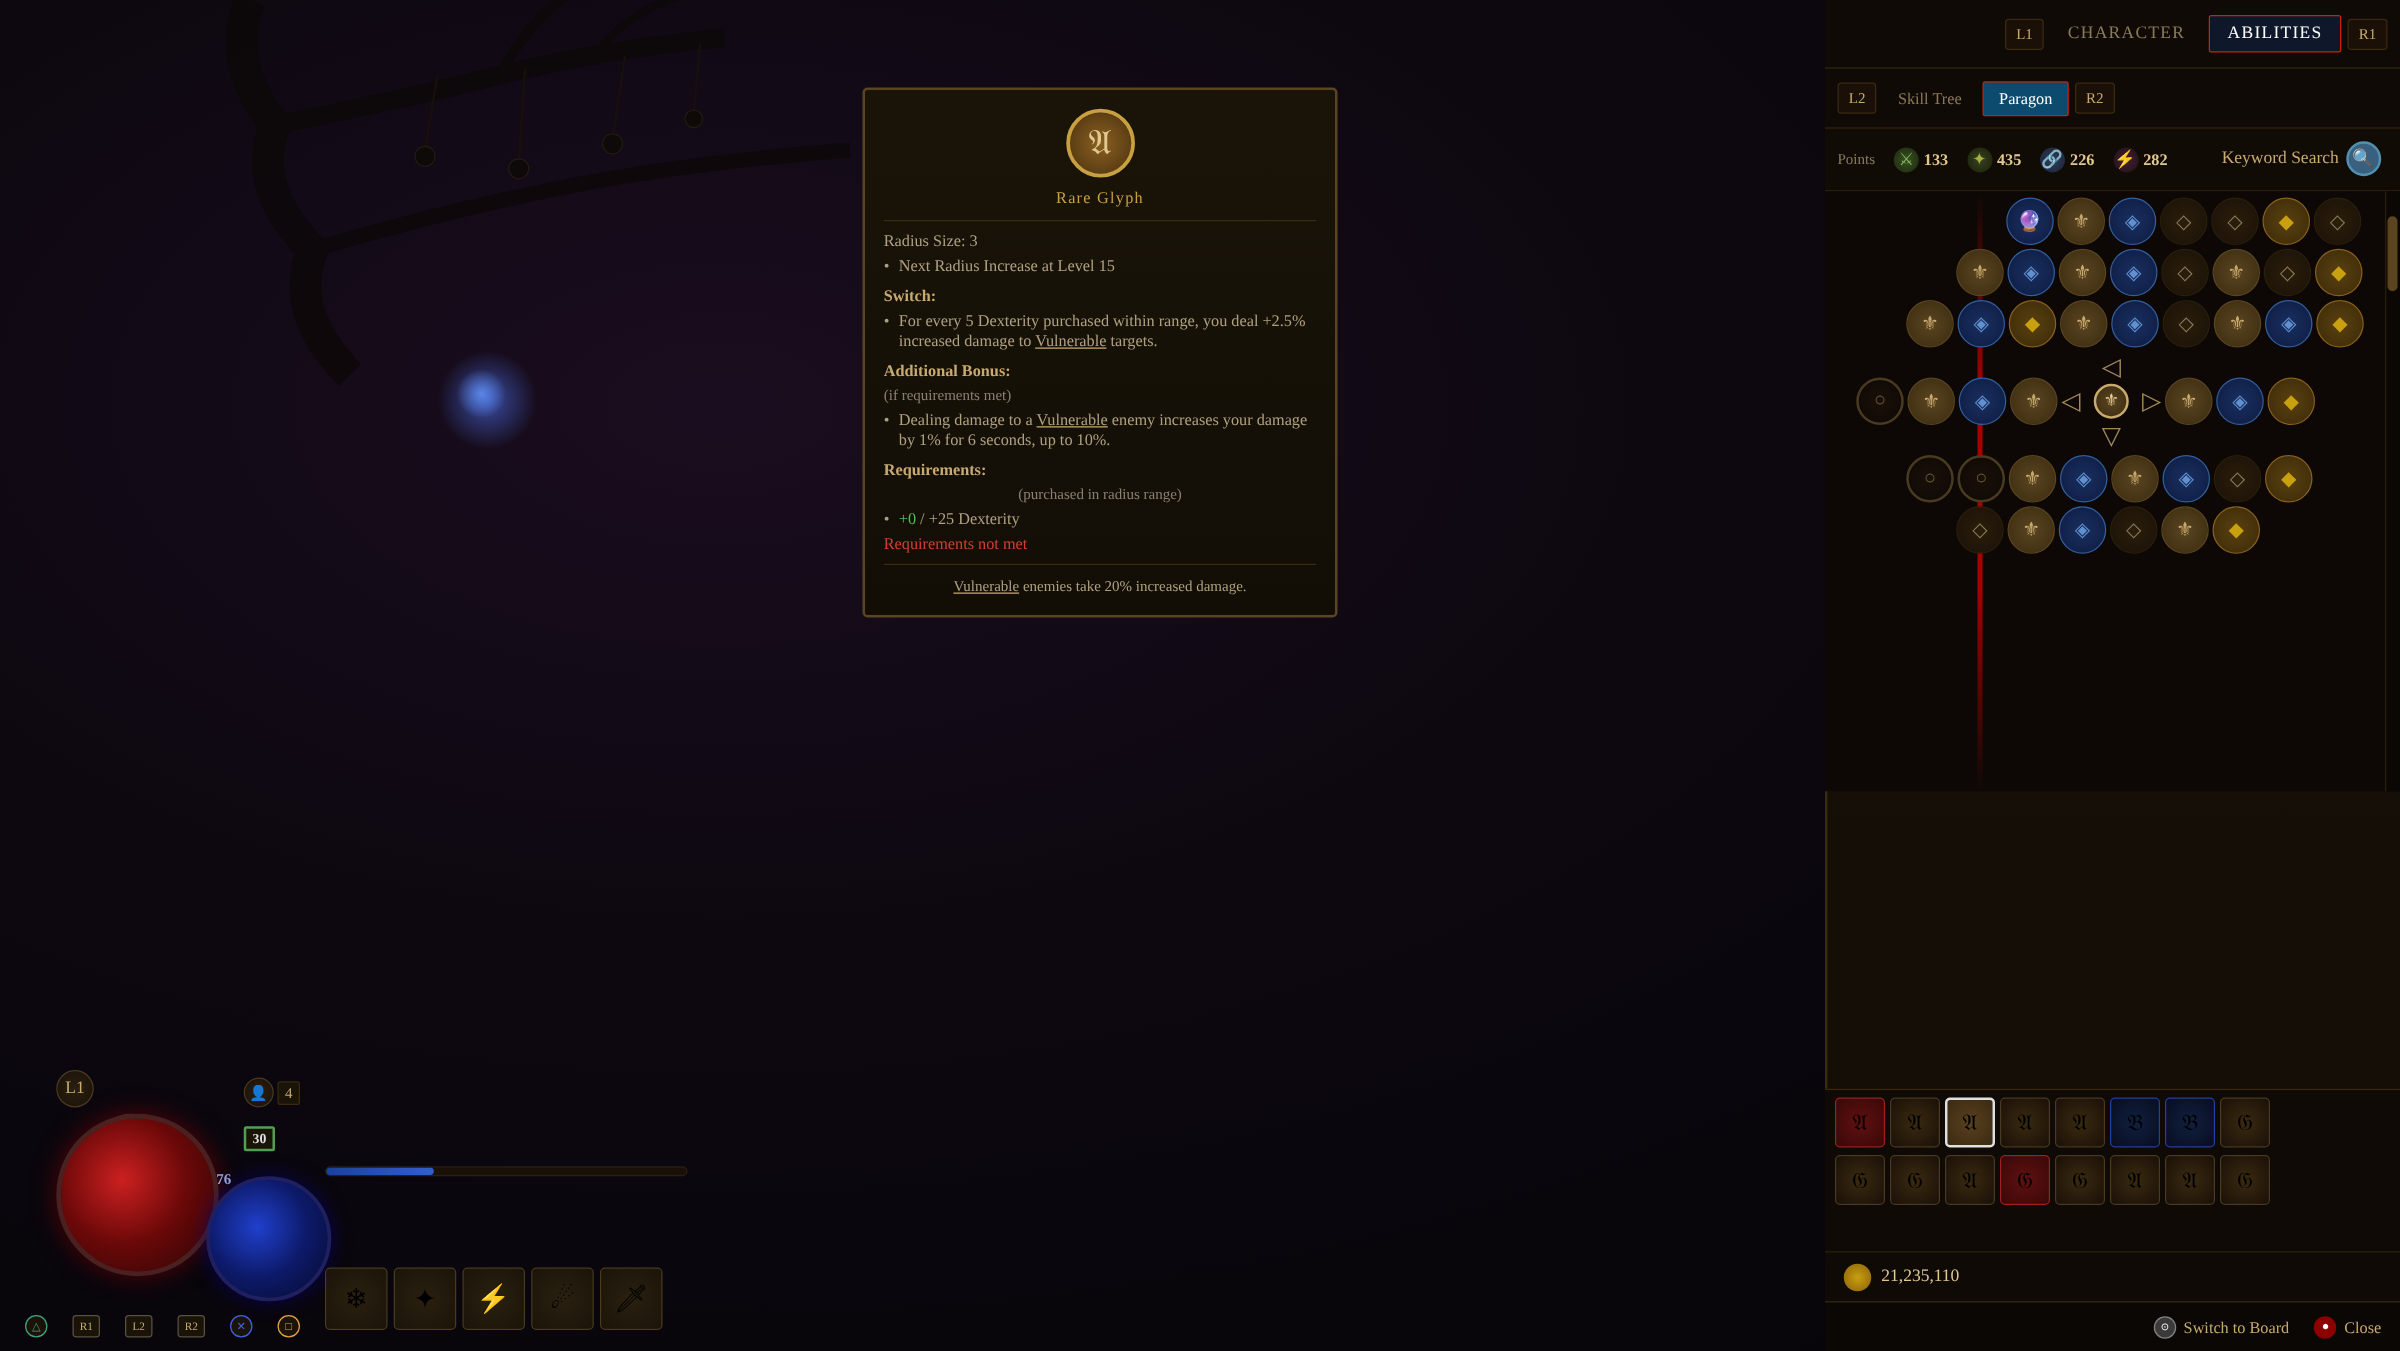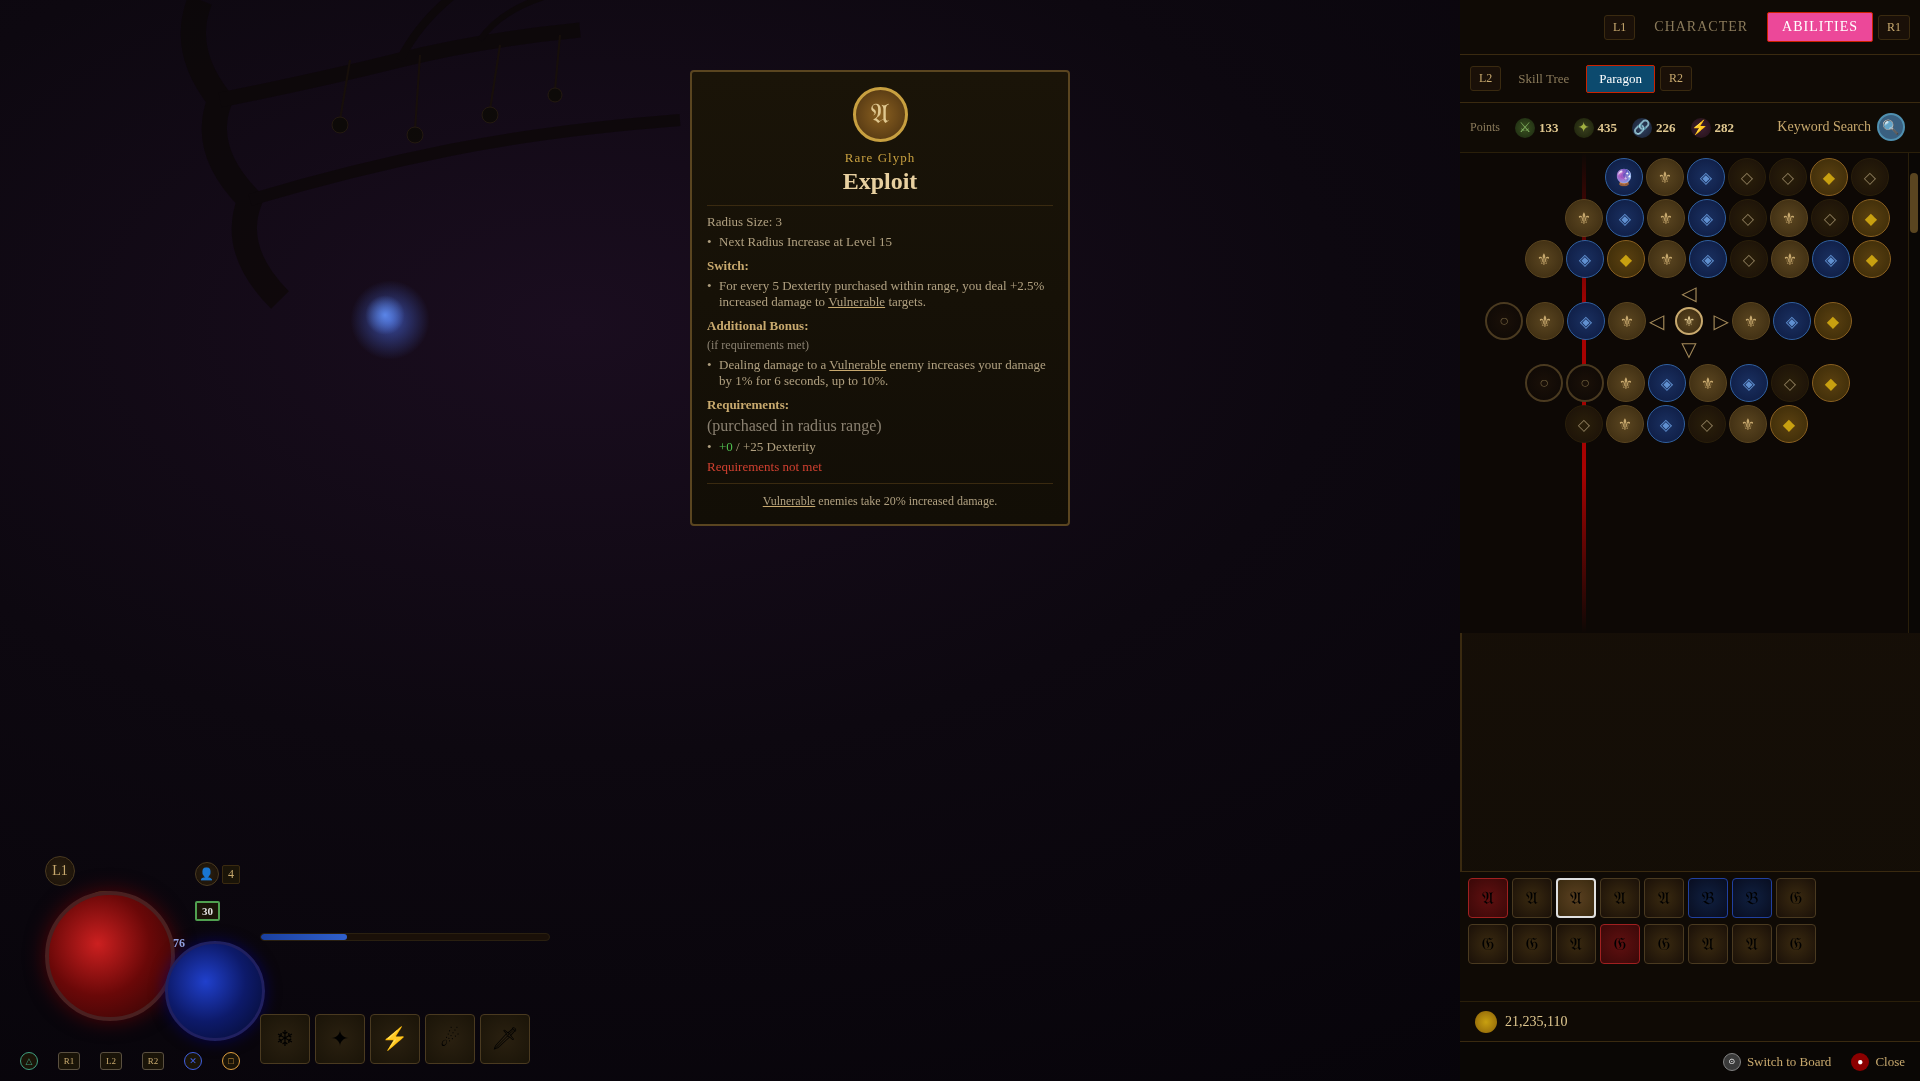--- a/index.html
+++ b/index.html
@@ -72,21 +72,21 @@
       border: none;
       color: #8a7a5a;
       padding: 6px 14px;
       font-size: 14px;
       font-family: Georgia, serif;
       cursor: pointer;
       letter-spacing: 1px;
     }
 
     .nav-tab.active-red {
-      background: #ec4899;
+      background: #0f172a;
       border: 1px solid #cc2200;
       color: #fff;
       border-radius: 2px;
     }
 
     
     #sub-nav {
       position: absolute;
       top: 55px;
       right: 0;
@@ -828,21 +828,20 @@
   </div>
 
 </div>
 
 <div id="tooltip-popup">
   <div class="tooltip-icon-area">
     <div class="tooltip-main-icon">𝔄</div>
   </div>
   <div class="tooltip-header">
     <div class="tooltip-rarity">Rare Glyph</div>
-    <div class="tooltip-name">Exploit</div>
   </div>
 
   <div class="tooltip-divider"></div>
 
   <div class="tooltip-stat">Radius Size: 3</div>
   <div class="tooltip-stat-bullet">Next Radius Increase at Level 15</div>
 
   <div class="tooltip-section-header">Switch:</div>
   <div class="tooltip-stat-bullet">
     <span>For every 5 Dexterity purchased within range, you deal +2.5% increased damage to</span>
@@ -852,21 +851,21 @@
 
   <div class="tooltip-section-header">Additional Bonus:</div>
   <div class="tooltip-stat" style="color:#8a8070;font-size:12px;">(if requirements met)</div>
   <div class="tooltip-stat-bullet">
     <span>Dealing damage to a</span>
     <span class="underline-term">Vulnerable</span>
     <span>enemy increases your damage by 1% for 6 seconds, up to 10%.</span>
   </div>
 
   <div class="tooltip-section-header">Requirements:</div>
-  <div class="tooltip-stat" style="color:#8a8070;font-size:16px;">(purchased in radius range)</div>
+  <div class="tooltip-stat" style="color:#8a8070;font-size:12px;text-align:center;">(purchased in radius range)</div>
   <div class="tooltip-stat-bullet">
     <span class="green-text">+0</span>
     <span>/</span>
     <span>+25 Dexterity</span>
   </div>
   <div class="red-text" style="font-size:13px;margin-top:4px;">Requirements not met</div>
 
   <div class="tooltip-footer">
     <span class="underline-term">Vulnerable</span>
     <span>enemies take 20% increased damage.</span>

